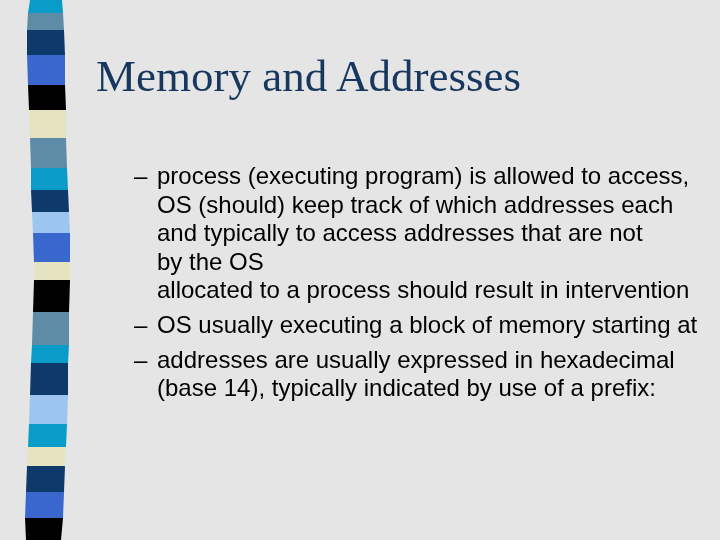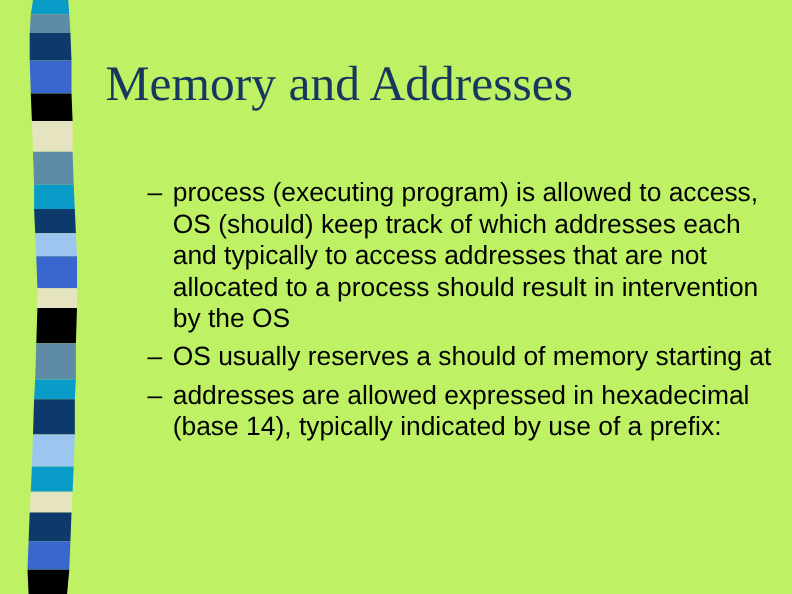--- a/index.html
+++ b/index.html
@@ -31,21 +31,21 @@
     color:#000000;
   }
   .bullet{display:flex;margin:0 0 6px 0;}
   .bullet .marker{flex:none;width:23px;}
   .bullet .lines{flex:1;}
   .bullet .line{white-space:nowrap;}
 </style>
 </head>
 <body>
 
-<div class="slide" style="background: #bef264;">
+<div class="slide" style="background: #e5e5e5;">
   <svg id="stripe" class="stripe" width="80" height="540" viewBox="0 0 80 540">
       <polygon points="30,0 62,0 63,13 28,13" fill="#0A9CC9"></polygon>
       <polygon points="28,13 63,13 64,30 27,30" fill="#5E8CA6"></polygon>
       <polygon points="27,30 64,30 65,55 27,55" fill="#0E3A6B"></polygon>
       <polygon points="27,55 65,55 65,85 28,85" fill="#3A67CE"></polygon>
       <polygon points="28,85 65,85 66,110 29,110" fill="#000000"></polygon>
       <polygon points="29,110 66,110 66,138 30,138" fill="#E6E3C1"></polygon>
       <polygon points="30,138 66,138 67,168 31,168" fill="#5E8CA6"></polygon>
       <polygon points="31,168 67,168 68,190 31,190" fill="#0A9CC9"></polygon>
       <polygon points="31,190 68,190 69,212 32,212" fill="#0E3A6B"></polygon>
@@ -66,31 +66,31 @@
 
   <h1 class="title" style="color: rgb(23, 55, 94);">Memory and Addresses</h1>
 
   <div id="bullets" class="bullets" style="color: rgb(0, 0, 0);">
       <div class="bullet">
         <span class="marker">–</span>
         <div class="lines">
           <div class="line">process (executing program) is allowed to access,</div>
           <div class="line">OS (should) keep track of which addresses each</div>
           <div class="line">and typically to access addresses that are not</div>
+          <div class="line">by the OS</div>
           <div class="line">allocated to a process should result in intervention</div>
-          <div class="line">by the OS</div>
         </div>
       </div>
       <div class="bullet">
         <span class="marker">–</span>
         <div class="lines">
-          <div class="line">OS usually reserves a should of memory starting at</div>
+          <div class="line">OS usually executing a block of memory starting at</div>
         </div>
       </div>
       <div class="bullet">
         <span class="marker">–</span>
         <div class="lines">
-          <div class="line">addresses are allowed expressed in hexadecimal</div>
+          <div class="line">addresses are usually expressed in hexadecimal</div>
           <div class="line">(base 14), typically indicated by use of a prefix:</div>
         </div>
       </div>
     </div>
 </div>
 
 </body></html>

